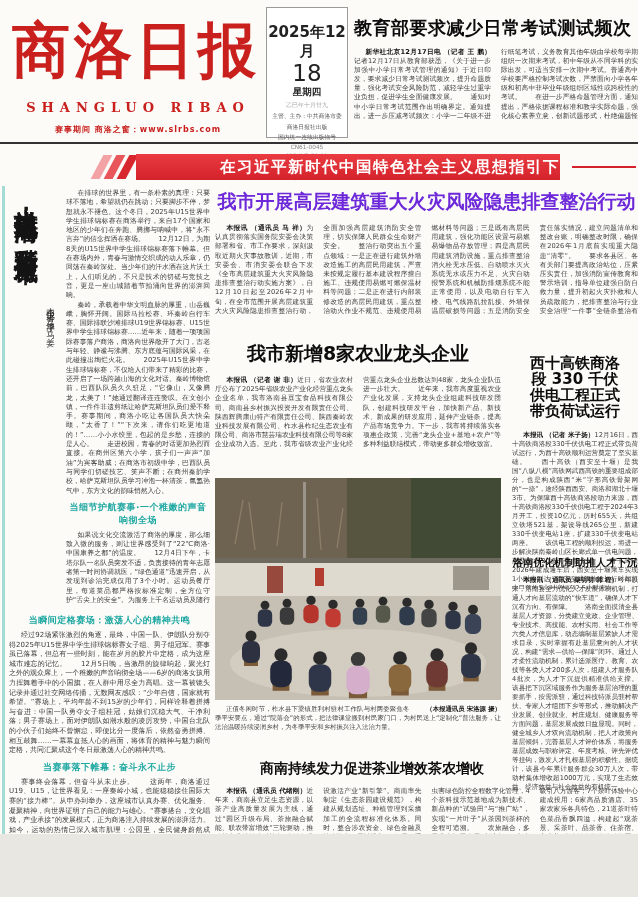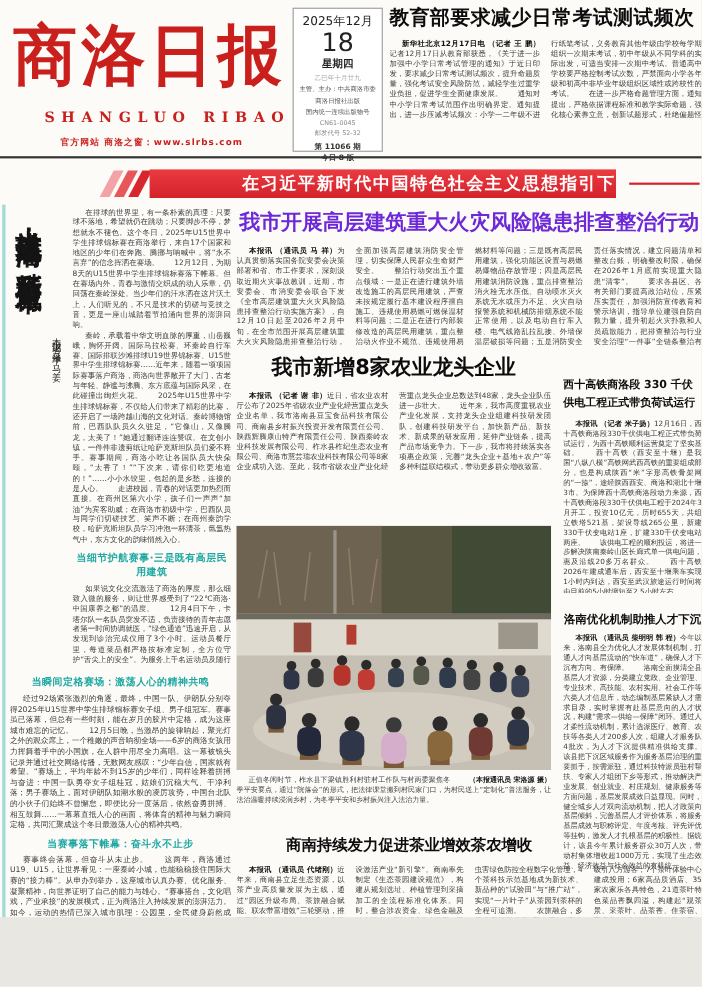--- a/index.html
+++ b/index.html
@@ -2,35 +2,35 @@
 <html><head>
 <meta charset="utf-8">
 <style>
   html,body{margin:0;padding:0;background:#e9e7e2;}
   .page{position:relative;width:638px;height:834px;margin:0 auto;background:#fcfbf8;overflow:hidden;
         font-family:"DejaVu Sans",sans-serif;color:#222;}
   
   .mast-title{position:absolute;left:12px;top:2px;width:252px;font-family:"DejaVu Serif",serif;
       font-weight:900;font-size:58px;line-height:92px;color:#c9201d;letter-spacing:4px;white-space:nowrap;
       transform:scaleY(1.04);transform-origin:top left;}
-  .mast-pinyin{position:absolute;left:12px;top:100px;width:252px;text-align:right;color:#c9201d;
+  .mast-pinyin{position:absolute;left:12px;top:100px;width:252px;text-align:center;color:#c9201d;
       font-family:"DejaVu Serif",serif;font-weight:700;font-size:13px;letter-spacing:6px;}
   .mast-web{position:absolute;left:12px;top:124px;width:252px;text-align:center;color:#c9201d;
       font-size:8px;font-weight:700;letter-spacing:1px;}
   .datebox{position:absolute;left:266px;top:7px;width:80px;height:129px;border:1px solid #9a9a9a;
       text-align:center;background:#fff;}
-  .db-ym{font-size:11px;font-weight:400;margin-top:4px;}
+  .db-ym{font-size:15px;font-weight:700;margin-top:15px;}
   .db-day{font-size:23px;font-weight:400;line-height:24px;}
   .db-wd{font-size:9.5px;font-weight:700;margin-top:1px;}
   .db-lunar{font-size:6px;color:#a9a9a9;margin-top:2px;}
   .db-s{font-size:5.8px;color:#555;margin-top:3px;line-height:7.5px;}
   .db-g{font-size:5.8px;color:#8a8a8a;line-height:7.5px;margin-top:2px;}
   .db-b{font-size:6.8px;color:#333;font-weight:700;margin-top:2px;line-height:8.5px;}
   
-  .edu{position:absolute;left:354px;top:4px;width:284px;}
+  .edu{position:absolute;left:354px;top:16px;width:284px;}
   .edu h1{margin:0;font-size:18px;font-weight:900;letter-spacing:0.5px;white-space:nowrap;color:#0c0c0c;}
   .bodytext{text-align:justify;color:#3b3b3b;}
   .edu .bodytext{margin-top:8px;column-count:2;column-gap:10px;font-size:6.7px;line-height:9.1px;
       height:74px;overflow:hidden;text-indent:1.7em;}
   .by{font-weight:700;color:#111;}
   .rule{position:absolute;left:0;top:142px;width:638px;height:2px;background:#333;}
   
   .stripes{position:absolute;left:97px;top:155px;height:24px;display:flex;}
   .stripe{width:9px;height:24px;margin-right:4px;transform:skewX(-28deg);}
   .s1{background:#f3a2a6;}.s2{background:#e8565c;}.s3{background:#d8262e;}
@@ -52,26 +52,26 @@
   .sub{font-size:9px;font-weight:900;text-align:center;margin:5px 0 4px 0;letter-spacing:0.5px;}
   .sub.orange{color:#d4531c;}
   .sub.teal{color:#1fa8a2;}
   .lc-wide{margin-top:6px;height:282px;overflow:hidden;}
   .lc-wide .bt{font-size:7px;line-height:9.6px;}
   
   .fire{position:absolute;left:215px;top:189px;width:423px;}
   .fire h1{margin:0;font-size:19px;font-weight:900;white-space:nowrap;text-align:center;color:#6d28d9;}
   .fire .bodytext{margin-top:9px;column-count:4;column-gap:10px;font-size:6.7px;line-height:9.2px;
       height:94px;overflow:hidden;text-indent:1.7em;}
-  .dragon{position:absolute;left:215px;top:321px;width:286px;}
+  .dragon{position:absolute;left:215px;top:341px;width:286px;}
   .dragon h1{margin:0;font-size:19px;font-weight:900;white-space:nowrap;text-align:center;color:#0c0c0c;}
   .dragon .bodytext{margin-top:9px;column-count:2;column-gap:10px;font-size:6.7px;line-height:9.2px;
       height:78px;overflow:hidden;text-indent:1.7em;}
   .rail{position:absolute;left:512px;top:343px;width:126px;}
-  .rail h1{margin:0;font-size:10px;font-weight:900;line-height:16px;text-align:left;color:#0c0c0c;}
+  .rail h1{margin:12px;font-size:15px;font-weight:900;line-height:16px;text-align:center;color:#0c0c0c;}
   .rail .bodytext{margin-top:6px;font-size:6.6px;line-height:9px;height:158px;overflow:hidden;text-indent:1.7em;}
   .talent{position:absolute;left:512px;top:556px;width:126px;}
   .talent h1{margin:0;font-size:10.4px;font-weight:900;white-space:nowrap;text-align:center;color:#0c0c0c;}
   .talent .bodytext{margin-top:6px;font-size:6.6px;line-height:9px;height:218px;overflow:hidden;text-indent:1.7em;}
   
   .photo{position:absolute;left:215px;top:478px;width:286px;}
   .photo-svg{display:block;width:286px;height:222px;}
   .caption{margin-top:5px;font-size:6.4px;line-height:9px;color:#3f3f3f;text-align:justify;text-indent:1.7em;}
   .credit{font-weight:700;color:#111;float:right;margin-left:6px;}
   
@@ -80,21 +80,21 @@
   .tea .bodytext{margin-top:9px;column-count:4;column-gap:10px;font-size:6.7px;line-height:9.2px;
       height:98px;overflow:hidden;text-indent:1.7em;}
 </style>
 </head>
 <body>
 
 <div class="page">
 
   <div class="mast-title">商洛日报</div>
   <div class="mast-pinyin">SHANGLUO RIBAO</div>
-  <div class="mast-web">官方网站 商洛之窗：www.slrbs.com</div>
+  <div class="mast-web">赛事期间 商洛之窗：www.slrbs.com</div>
 
   <div class="datebox">
     <div class="db-ym">2025年12月</div>
     <div class="db-day">18</div>
     <div class="db-wd">星期四</div>
     <div class="db-lunar">乙巳年十月廿九</div>
     <div class="db-s">主管、主办：中共商洛市委</div>
     <div class="db-s">商洛日报社出版</div>
     <div class="db-s">国内统一连续出版物号</div>
     <div class="db-g">CN61-0045</div>
@@ -123,21 +123,21 @@
   <div class="teal-strip"></div>
   <div class="leftcol">
     <div class="lc-top">
       <div class="vh-wrap">
         <div class="vtitle">当排球遇见商洛，精彩了整座城市</div>
         <div class="vbyline">本报记者 马泽平 马 姜</div>
       </div>
       <div class="lc-text">
         <div class="bt">在排球的世界里，有一条朴素的真理：只要球不落地，希望就仍在跳动；只要脚步不停，梦想就永不褪色。这个冬日，2025年U15世界中学生排球锦标赛在商洛举行，来自17个国家和地区的少年们在奔跑、腾挪与呐喊中，将“永不言弃”的信念挥洒在赛场。　　12月12日，为期8天的U15世界中学生排球锦标赛落下帷幕。但在赛场内外，青春与激情交织成的动人乐章，仍回荡在秦岭深处。当少年们的汗水洒在这片沃土上，人们听见的，不只是技术的切磋与竞技之音，更是一座山城踏着节拍涌向世界的澎湃回响。</div>
         <div class="bt">秦岭，承载着中华文明血脉的厚重，山岳巍峨，胸怀开阔。国际马拉松赛、环秦岭自行车赛、国际排联沙滩排球U19世界锦标赛、U15世界中学生排球锦标赛……近年来，随着一项项国际赛事落户商洛，商洛向世界敞开了大门，古老与年轻、静谧与沸腾、东方底蕴与国际风采，在此碰撞出绚烂火花。　　2025年U15世界中学生排球锦标赛，不仅给人们带来了精彩的比赛，还开启了一场跨越山海的文化对话。秦岭博物馆前，巴西队队员久久驻足，“它像山，又像腾龙，太美了！”她通过翻译连连赞叹。在文创小镇，一件件非遗剪纸让哈萨克斯坦队员们爱不释手。赛事期间，商洛小吃让各国队员大快朵颐，“太香了！”“下次来，请你们吃更地道的！”……小小水饺里，包起的是乡愁，连接的是人心。　　走进校园，青春的对话更加热烈而直接。在商州区第六小学，孩子们一声声“加油”为宾客助威；在商洛市初级中学，巴西队员与同学们切磋技艺、笑声不断；在商州秦韵学校，哈萨克斯坦队员学习冲泡一杯清茶，氤氲热气中，东方文化的韵味悄然入心。</div>
-        <div class="sub teal">当细节护航赛事·三是既有高层民用建筑</div>
+        <div class="sub teal">当细节护航赛事·一个稚嫩的声音响彻全场</div>
         <div class="bt">如果说文化交流激活了商洛的厚度，那么细致入微的服务，则让世界感受到了“22℃商洛·中国康养之都”的温度。　　12月4日下午，卡塔尔队一名队员突发不适，负责接待的青年志愿者第一时间协调就医，“绿色通道”迅速开启，从发现到诊治完成仅用了3个小时。运动员餐厅里，每道菜品都严格按标准定制，全方位守护“舌尖上的安全”。为服务上千名运动员及随行人员，全市组建14支专班、培训志愿者800余名，用青春温暖守护着每一位远道而来的少年，让“商洛温度”可感可及，让远方客人在秦岭怀抱里也能感受到“家”一般的安心。</div>
       </div>
     </div>
     <div class="lc-wide">
       <div class="sub teal">当瞬间定格赛场：激荡人心的精神共鸣</div>
       <div class="bt">经过92场紧张激烈的角逐，最终，中国一队、伊朗队分别夺得2025年U15世界中学生排球锦标赛女子组、男子组冠军。赛事虽已落幕，但总有一些时刻，能在岁月的胶片中定格，成为这座城市难忘的记忆。　　12月5日晚，当激昂的旋律响起，聚光灯之外的观众席上，一个稚嫩的声音响彻全场——6岁的商洛女孩用力挥舞着手中的小国旗，在人群中用尽全力高唱。这一幕被镜头记录并通过社交网络传播，无数网友感叹：“少年自信，国家就有希望。”赛场上，平均年龄不到15岁的少年们，同样诠释着拼搏与奋进：中国一队勇夺女子组桂冠，姑娘们沉稳大气、干净利落；男子赛场上，面对伊朗队如潮水般的凌厉攻势，中国台北队的小伙子们始终不曾懈怠，即便比分一度落后，依然奋勇拼搏、相互鼓舞……一幕幕直抵人心的画面，将体育的精神与魅力瞬间定格，共同汇聚成这个冬日最激荡人心的精神共鸣。</div>
       <div class="sub teal">当赛事落下帷幕：奋斗永不止步</div>
       <div class="bt">赛事终会落幕，但奋斗从未止步。　　这两年，商洛通过U19、U15，让世界看见：一座秦岭小城，也能稳稳接住国际大赛的“接力棒”。从申办到举办，这座城市认真办赛、优化服务、凝聚精神，向世界证明了自己的能力与雄心。“赛事搭台，文化唱戏，产业承接”的发展模式，正为商洛注入持续发展的澎湃活力。　　如今，运动的热情已深入城市肌理：公园里，全民健身蔚然成风；校园中，排球运动深入人心。全市561支青少年排球训练队、2600多个健身团队活力迸发。拿下2025年至2028年连续四届世界中学生排球锦标赛承办权的商洛，正以青春之姿，向着更加美好的明天，大步向前。</div>
     </div>
   </div>

